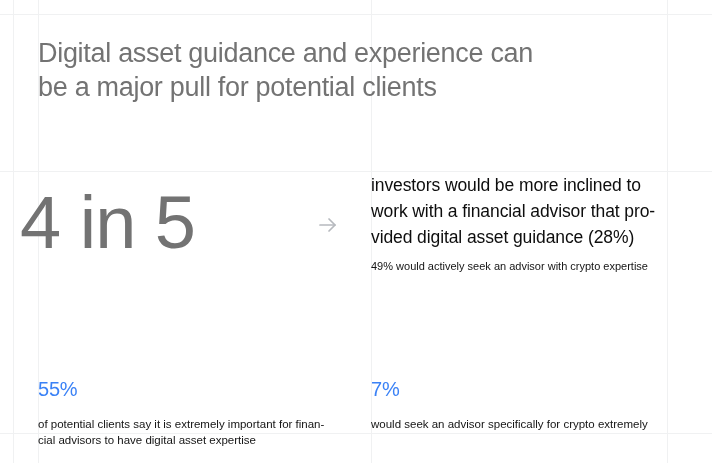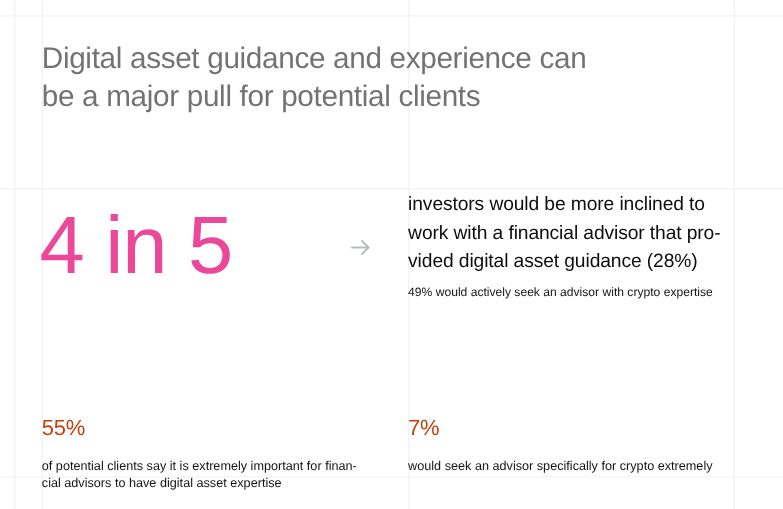--- a/index.html
+++ b/index.html
@@ -34,26 +34,26 @@
     line-height:34px;
     font-weight:400;
     letter-spacing:-0.3px;
     color:#737373;
     white-space:pre-line;
   }
 
   
   .hero-number{
     position:absolute;
-    left:36px;top:186px;
+    left:20px;top:186px;
     font-size:74px;
     line-height:74px;
     font-weight:300;
     letter-spacing:-1px;
-    color:#ec4899;
+    color:#737373;
     white-space:nowrap;
   }
   .hero-arrow{
     position:absolute;
     left:316px;top:213px;
     width:24px;height:24px;
     color:#b6b9be;
   }
   .hero-arrow svg{display:block;width:24px;height:24px;}
 
@@ -79,21 +79,21 @@
 
   
   .stat{position:absolute;}
   .stat-left{left:38px;top:377px;width:305px;}
   .stat-right{left:371px;top:377px;width:300px;}
   .stat-value{
     font-size:20px;
     line-height:24px;
     font-weight:400;
     letter-spacing:-0.2px;
-    color:#c2410c;
+    color:#3b82f6;
   }
   .stat-desc{
     margin-top:15px;
     font-size:11.5px;
     line-height:16px;
     font-weight:400;
     color:#141414;
     white-space:pre-line;
   }
 </style>

